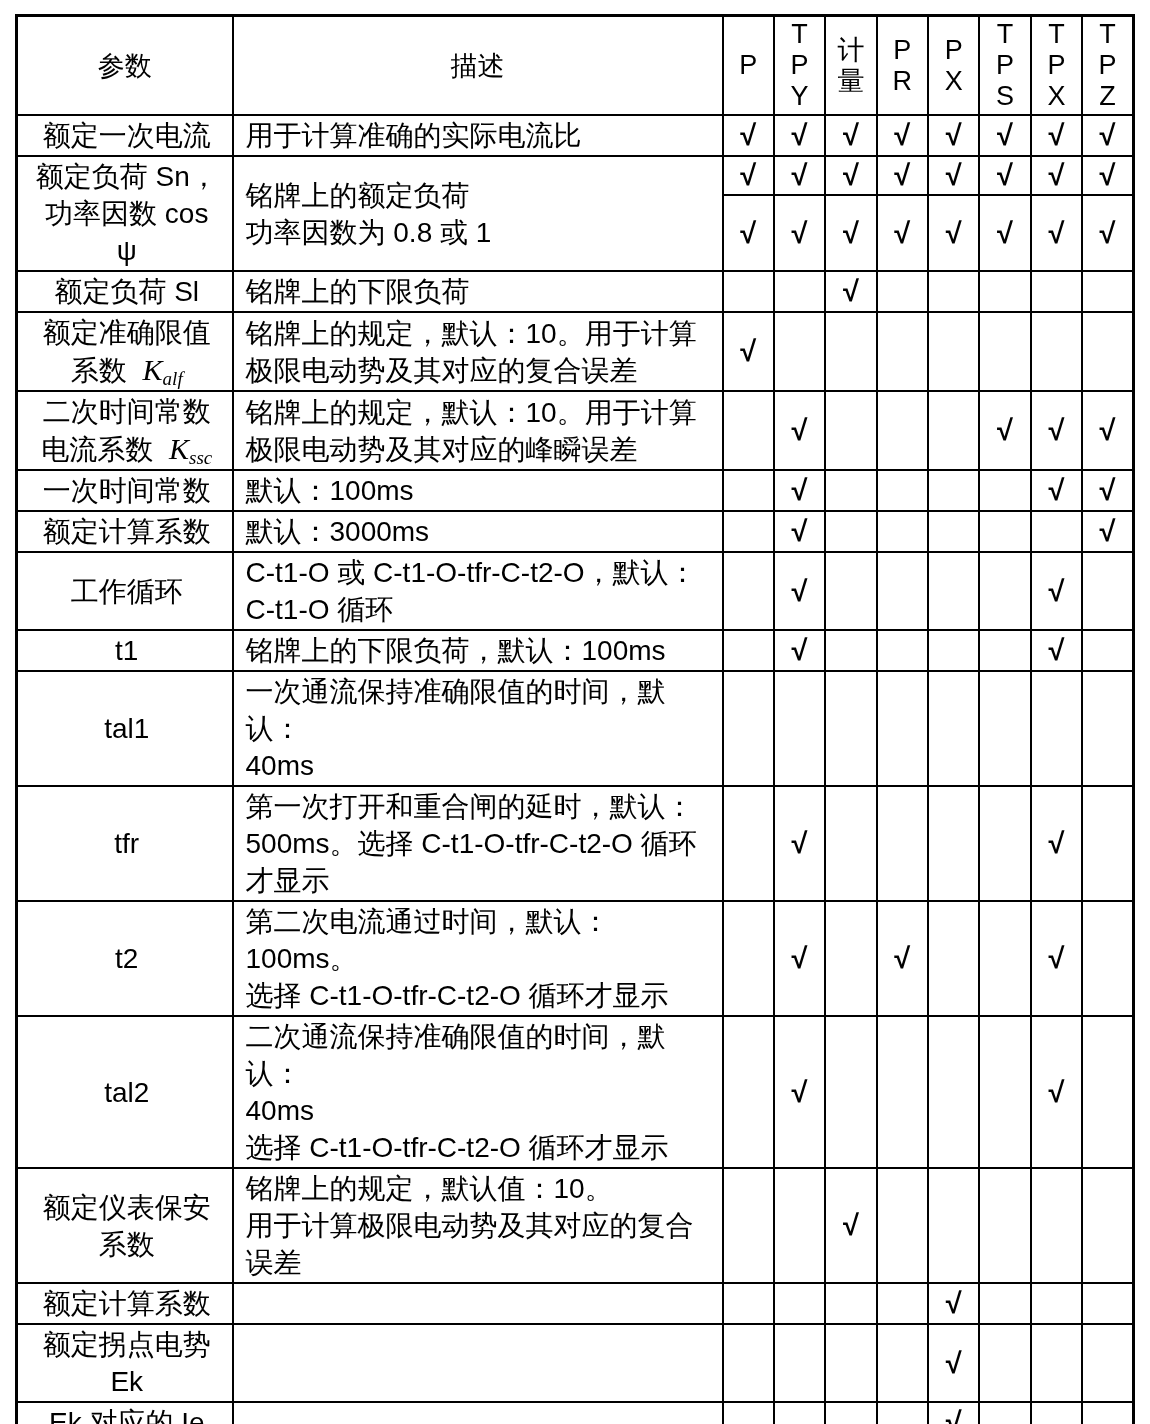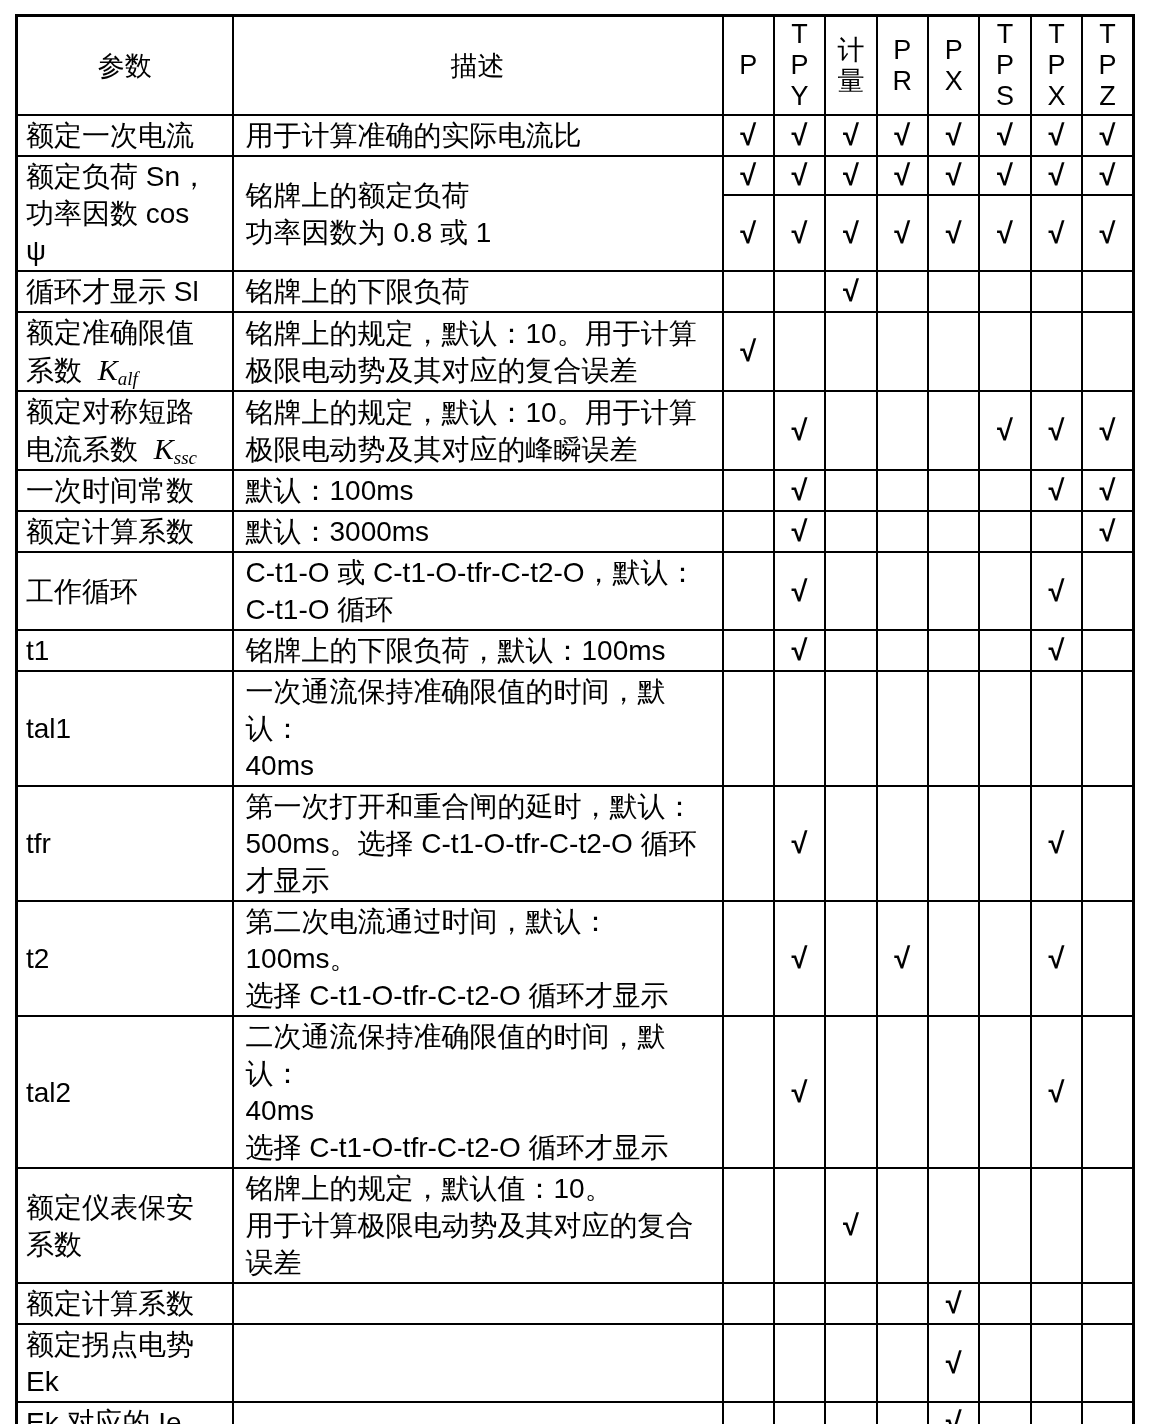--- a/index.html
+++ b/index.html
@@ -28,21 +28,21 @@
   }
   .h-class {
     font-size: 27px; text-align: center; vertical-align: middle; line-height: 31px;
     padding: 2px 0;
   }
   .stacked { white-space: pre-line; display: inline-block; }
 
   .c-param {
     font-size: 28px; line-height: 37px;
     padding: 1px 4px 1px 8px;
-    vertical-align: middle; text-align: left;
+    vertical-align: middle; text-align: center;
   }
   .c-desc {
     font-size: 28px; line-height: 37px;
     padding: 1px 16px 1px 12px;
     vertical-align: middle; text-align: left;
   }
   .pre { white-space: pre-line; }
 
   .c-check { text-align: center; vertical-align: middle; padding: 0; }
   .c-check [data-name="check-icon"] {
@@ -133,21 +133,21 @@
           <td data-name="check-cell" class="c-check"><span data-name="check-icon">√</span></td>
           <td data-name="check-cell" class="c-check"><span data-name="check-icon">√</span></td>
           <td data-name="check-cell" class="c-check"><span data-name="check-icon">√</span></td>
           <td data-name="check-cell" class="c-check"><span data-name="check-icon">√</span></td>
           <td data-name="check-cell" class="c-check"><span data-name="check-icon">√</span></td>
           <td data-name="check-cell" class="c-check"><span data-name="check-icon">√</span></td>
           <td data-name="check-cell" class="c-check"><span data-name="check-icon">√</span></td>
           <td data-name="check-cell" class="c-check"><span data-name="check-icon">√</span></td>
         </tr>
         <tr data-name="table-row">
-          <td data-name="param-cell" class="c-param" rowspan="1"><span data-name="param-label" class="pre">循环才显示 Sl</span></td>
+          <td data-name="param-cell" class="c-param" rowspan="1"><span data-name="param-label" class="pre">额定负荷 Sl</span></td>
           <td data-name="desc-cell" class="c-desc" rowspan="1"><span data-name="desc-text" class="pre">铭牌上的下限负荷</span></td>
           <td data-name="check-cell" class="c-check"></td>
           <td data-name="check-cell" class="c-check"></td>
           <td data-name="check-cell" class="c-check"><span data-name="check-icon">√</span></td>
           <td data-name="check-cell" class="c-check"></td>
           <td data-name="check-cell" class="c-check"></td>
           <td data-name="check-cell" class="c-check"></td>
           <td data-name="check-cell" class="c-check"></td>
           <td data-name="check-cell" class="c-check"></td>
         </tr>
@@ -159,21 +159,21 @@
           <td data-name="check-cell" class="c-check"><span data-name="check-icon">√</span></td>
           <td data-name="check-cell" class="c-check"></td>
           <td data-name="check-cell" class="c-check"></td>
           <td data-name="check-cell" class="c-check"></td>
           <td data-name="check-cell" class="c-check"></td>
           <td data-name="check-cell" class="c-check"></td>
           <td data-name="check-cell" class="c-check"></td>
           <td data-name="check-cell" class="c-check"></td>
         </tr>
         <tr data-name="table-row">
-          <td data-name="param-cell" class="c-param" rowspan="1"><span data-name="param-label" class="pre">额定对称短路
+          <td data-name="param-cell" class="c-param" rowspan="1"><span data-name="param-label" class="pre">二次时间常数
 电流系数</span>&nbsp;<span data-name="param-symbol" class="kmath"><span data-name="symbol-base">K</span><sub data-name="symbol-subscript">ssc</sub></span></td>
           <td data-name="desc-cell" class="c-desc" rowspan="1"><span data-name="desc-text" class="pre">铭牌上的规定，默认：10。用于计算
 极限电动势及其对应的峰瞬误差</span></td>
           <td data-name="check-cell" class="c-check"></td>
           <td data-name="check-cell" class="c-check"><span data-name="check-icon">√</span></td>
           <td data-name="check-cell" class="c-check"></td>
           <td data-name="check-cell" class="c-check"></td>
           <td data-name="check-cell" class="c-check"></td>
           <td data-name="check-cell" class="c-check"><span data-name="check-icon">√</span></td>
           <td data-name="check-cell" class="c-check"><span data-name="check-icon">√</span></td>

